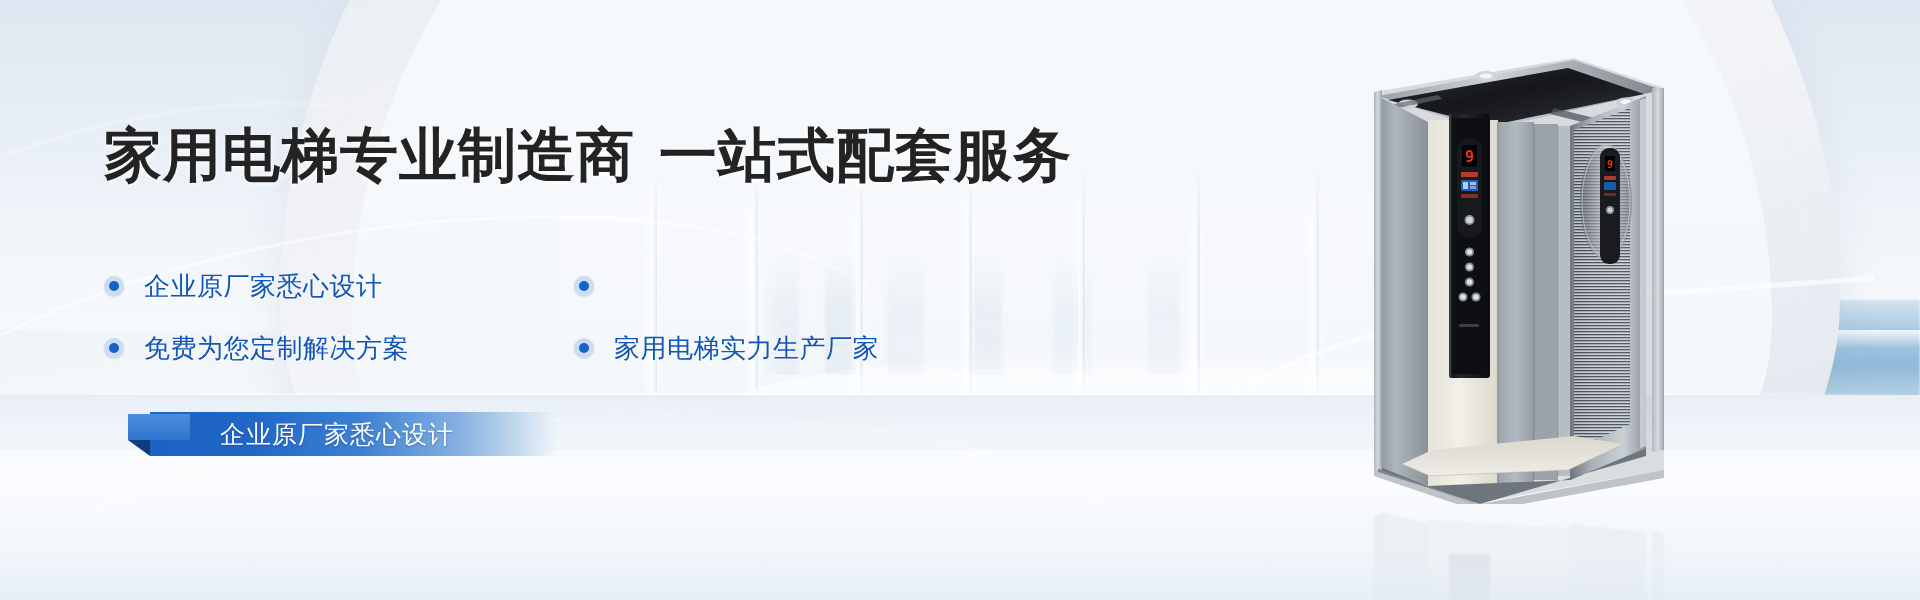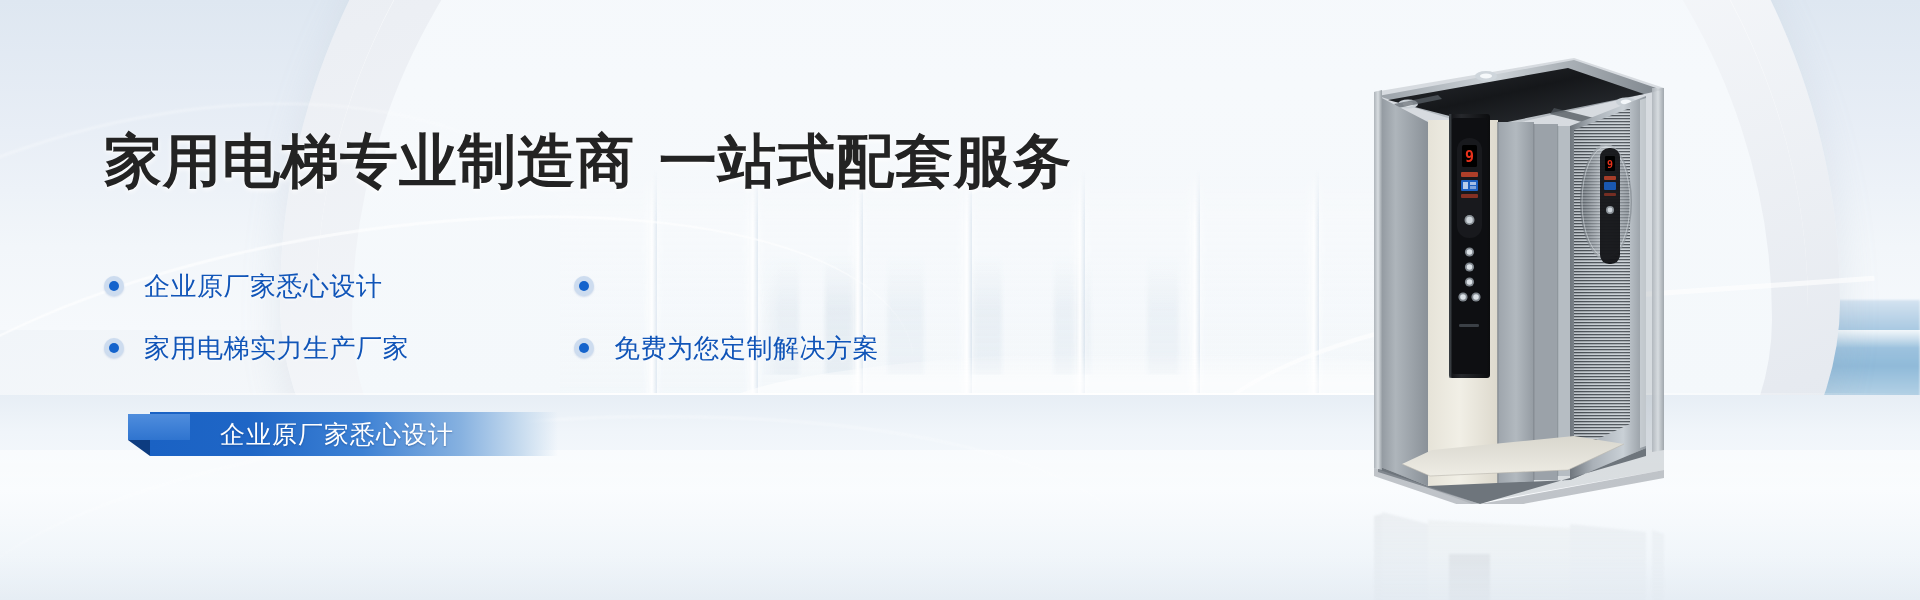--- a/index.html
+++ b/index.html
@@ -202,21 +202,21 @@
     -webkit-mask-image:linear-gradient(180deg,rgba(0,0,0,0),rgba(0,0,0,.9));
     mask-image:linear-gradient(180deg,rgba(0,0,0,0),rgba(0,0,0,.9));
     filter:blur(1.2px);
     pointer-events:none;
   }
 
   
   .content { position:absolute; left:0; top:0; width:1100px; height:600px; }
 
   .headline {
-    position:absolute; left:104px; top:132px;
+    position:absolute; left:104px; top:126px;
     font-size:58px; line-height:1;
     font-weight:bold;
     color:#232323;
     letter-spacing:1px;
     white-space:nowrap;
     text-shadow:0 2px 5px rgba(255,255,255,.9), 0 1px 0 rgba(255,255,255,.6);
   }
   .headline .gap { display:inline-block; width:24px; }
 
   .bullets {
@@ -510,25 +510,25 @@
     <div class="bullets">
       <div class="bullet">
         <span class="dot"></span>
         <span>企业原厂家悉心设计</span>
       </div>
       <div class="bullet">
         <span class="dot"></span>
       </div>
       <div class="bullet">
         <span class="dot"></span>
-        <span>家用电梯实力生产厂家</span>
+        <span>免费为您定制解决方案</span>
       </div>
       <div class="bullet">
         <span class="dot"></span>
-        <span>免费为您定制解决方案</span>
+        <span>家用电梯实力生产厂家</span>
       </div>
     </div>
 
     <div class="ribbon-wrap">
       <div class="ribbon-bar"></div>
       <div class="ribbon-fold"></div>
       <div class="ribbon-notch"></div>
       <div class="ribbon-text">企业原厂家悉心设计</div>
     </div>
 

